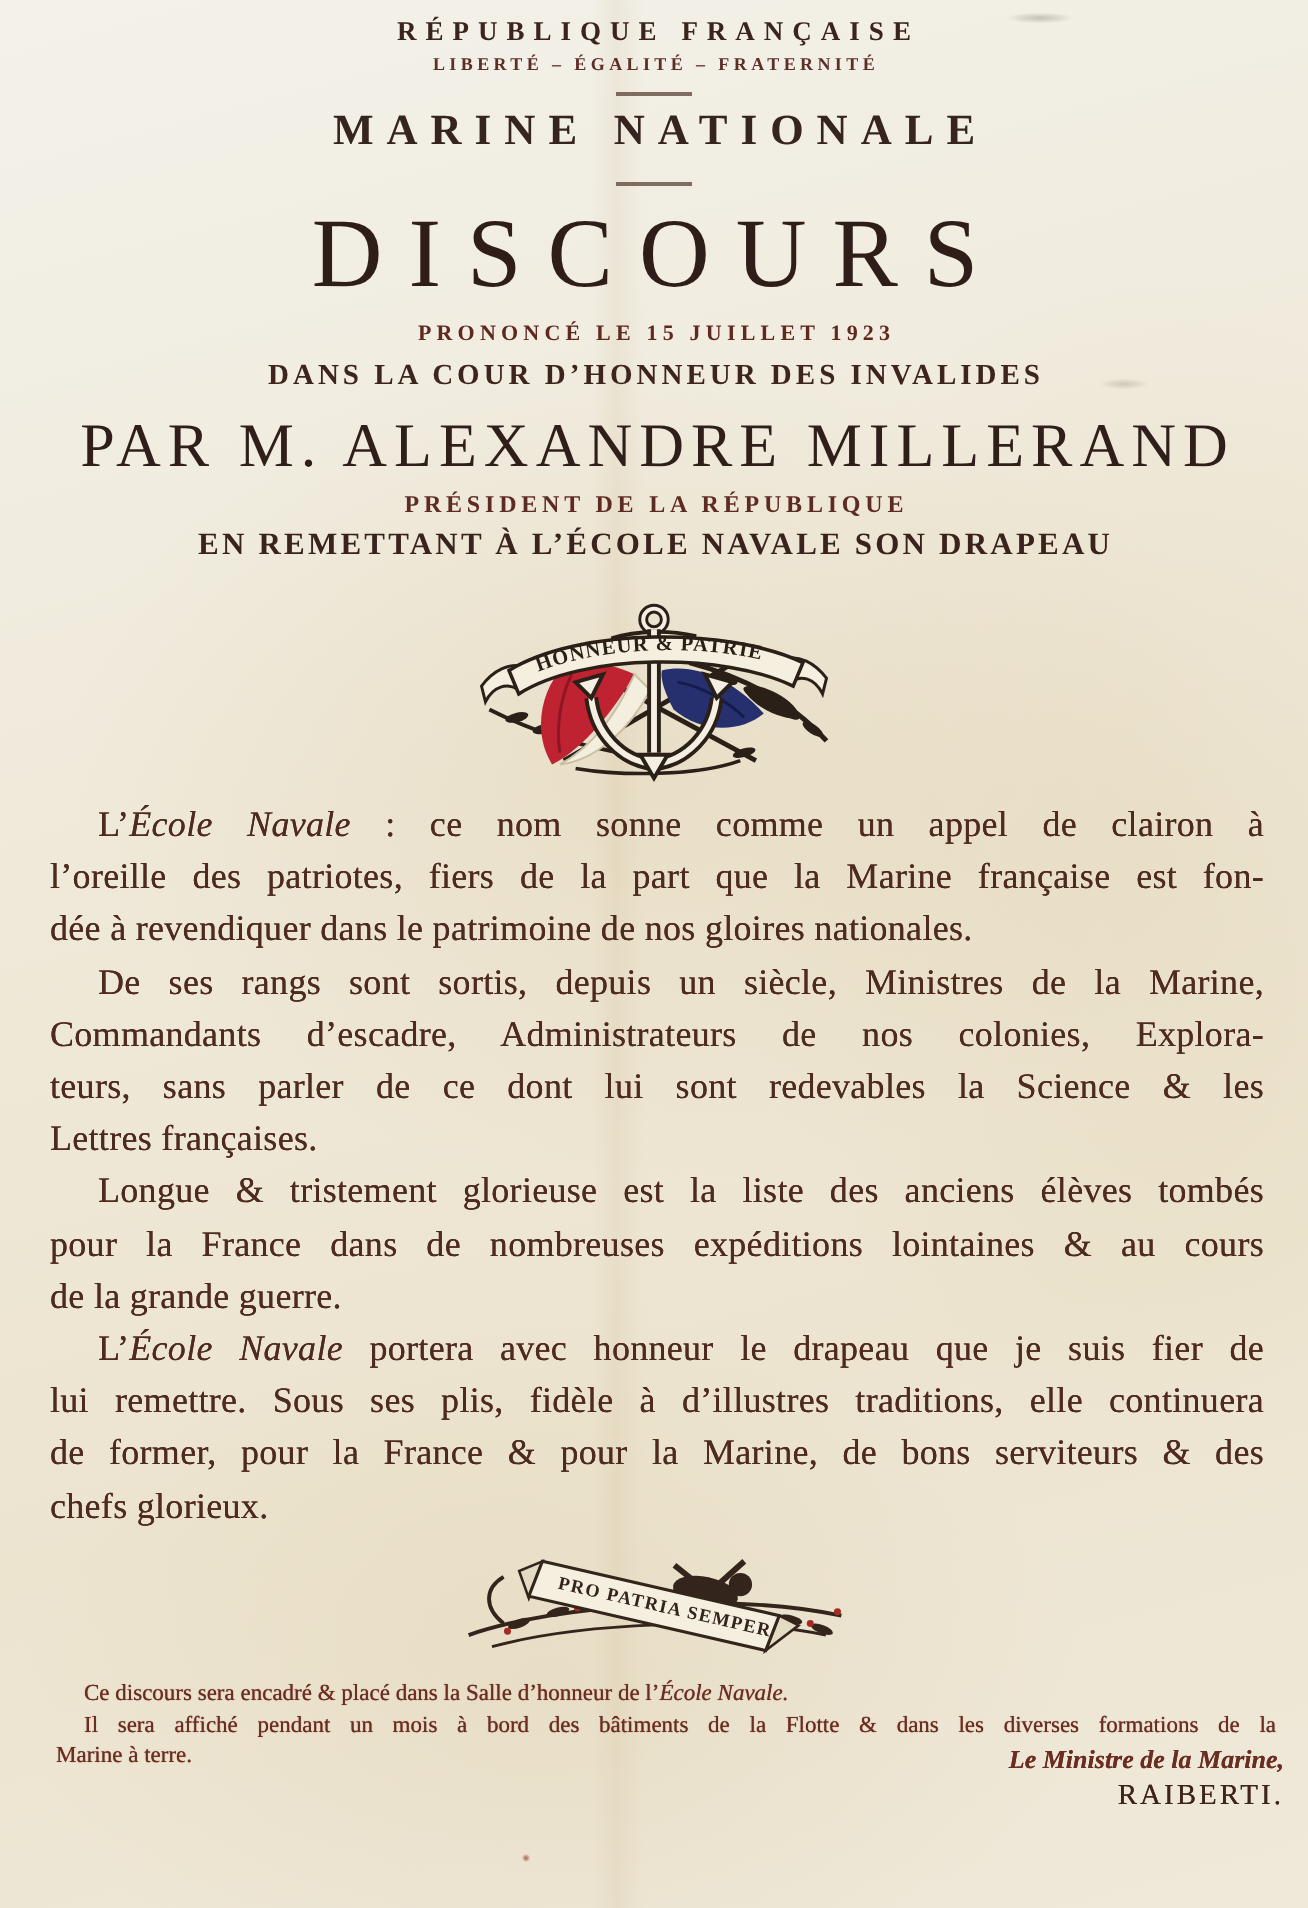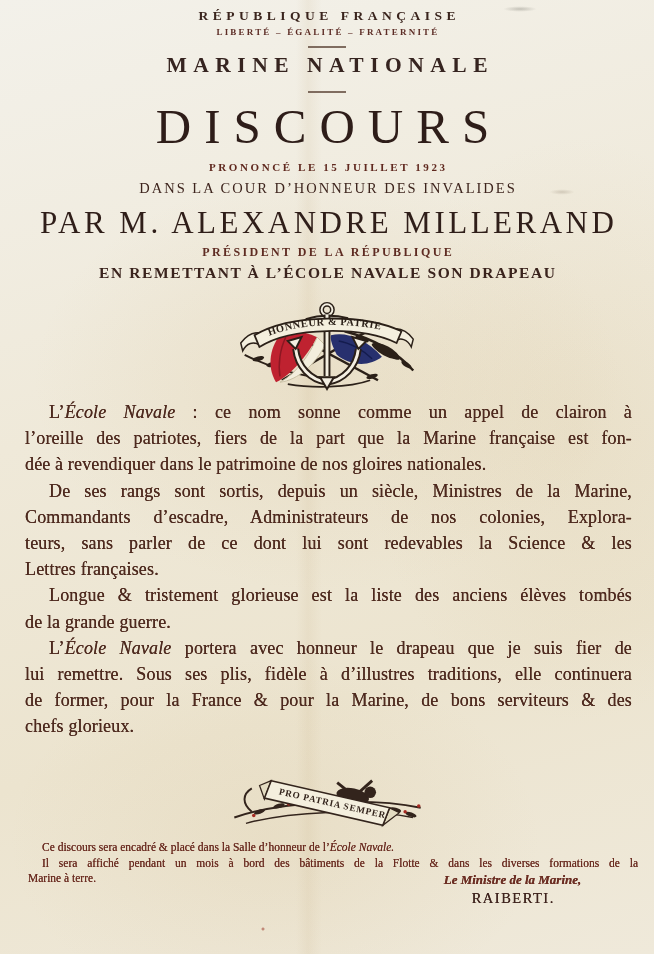--- a/index.html
+++ b/index.html
@@ -19,21 +19,21 @@
   .abs{position:absolute;left:0;right:0;}
   .ctr{text-align:center;}
   .republic{top:8px;font-size:13.5px;font-weight:bold;letter-spacing:4.5px;padding-left:4.5px;color:#3a241d;}
   .motto{top:27px;font-size:9px;font-weight:bold;letter-spacing:2.2px;padding-left:2px;color:#5d2d26;}
   .rule{position:absolute;left:50%;transform:translateX(-50%);width:38px;height:2px;background:#5a4234;opacity:.75;}
   .rule1{top:46px;}
   .rule2{top:91px;}
   .marine{top:53px;font-size:21.5px;font-weight:bold;letter-spacing:6.5px;padding-left:6.5px;color:#362420;}
   .discours{top:98px;font-size:49px;letter-spacing:13px;padding-left:4px;color:#2e1d19;}
   .prononce{top:161px;font-size:11px;font-weight:bold;letter-spacing:2.6px;padding-left:2.6px;color:#60291f;}
-  .location{top:180px;font-size:14.5px;font-weight:normal;letter-spacing:2px;padding-left:2px;color:#3d241d;}
+  .location{top:180px;font-size:14.5px;font-weight:bold;letter-spacing:2px;padding-left:2px;color:#3d241d;}
   .speaker{top:205px;font-size:31px;letter-spacing:3.5px;padding-left:3.5px;color:#2f1e19;}
   .speaker-role{top:245px;font-size:12px;font-weight:bold;letter-spacing:2.4px;padding-left:2.4px;color:#5e2b22;}
   .occasion{top:264px;font-size:15.5px;font-weight:bold;letter-spacing:1.6px;padding-left:1.6px;color:#3a231d;}
   .emblem{top:294px;}
   .bodytext{
     top:399px;left:25px;right:22px;
     font-size:18px;line-height:26.2px;letter-spacing:0.15px;color:#4e2a1f;
     text-shadow:0 0 .3px #4e2a1f;
   }
   .line{display:block;text-align:justify;}
@@ -41,21 +41,21 @@
   .jlast{text-align-last:left;}
   .indent{text-indent:24px;}
   .line i{font-style:italic;}
   .vignette{top:769px;}
   .footer{
     top:840px;left:28px;right:16px;
     font-size:11.5px;line-height:15.5px;color:#6b2d22;
     text-shadow:0 0 .4px #6b2d22;
   }
   .footer .indent{text-indent:14px;}
-  .signature{position:absolute;top:872px;left:395px;width:235px;text-align:center;color:#6b2d22;}
+  .signature{position:absolute;top:872px;left:407px;width:235px;text-align:right;color:#6b2d22;}
   .minister{font-style:italic;font-weight:bold;font-size:13px;text-shadow:0 0 .3px #6b2d22;}
   .signame{margin-top:2px;font-size:14.5px;letter-spacing:1.5px;padding-left:1.5px;color:#3f241e;text-shadow:0 0 .3px #3f241e;}
   svg text{font-family:"Liberation Serif","DejaVu Serif",serif;}
   .svgwrap{display:flex;justify-content:center;}
 </style>
 </head>
 <body>
 
 <div class="sheet">
 
@@ -125,20 +125,21 @@
     <span class="line jfull indent"><span>L’</span><i>École Navale</i><span> : ce nom sonne comme un appel de clairon à</span></span>
     <span class="line jfull">l’oreille des patriotes, fiers de la part que la Marine française est fon-</span>
     <span class="line jlast">dée à revendiquer dans le patrimoine de nos gloires nationales.</span>
 
     <span class="line jfull indent">De ses rangs sont sortis, depuis un siècle, Ministres de la Marine,</span>
     <span class="line jfull">Commandants d’escadre, Administrateurs de nos colonies, Explora-</span>
     <span class="line jfull">teurs, sans parler de ce dont lui sont redevables la Science &amp; les</span>
     <span class="line jlast">Lettres françaises.</span>
 
     <span class="line jfull indent">Longue &amp; tristement glorieuse est la liste des anciens élèves tombés</span>
+    <span class="line jfull">pour la France dans de nombreuses expéditions lointaines &amp; au cours</span>
     <span class="line jlast">de la grande guerre.</span>
 
     <span class="line jfull indent"><span>L’</span><i>École Navale</i><span> portera avec honneur le drapeau que je suis fier de</span></span>
     <span class="line jfull">lui remettre. Sous ses plis, fidèle à d’illustres traditions, elle continuera</span>
     <span class="line jfull">de former, pour la France &amp; pour la Marine, de bons serviteurs &amp; des</span>
     <span class="line jlast">chefs glorieux.</span>
   </div>
 
   <div class="abs vignette svgwrap">
     <svg width="215" height="66" viewBox="0 0 220 68">

